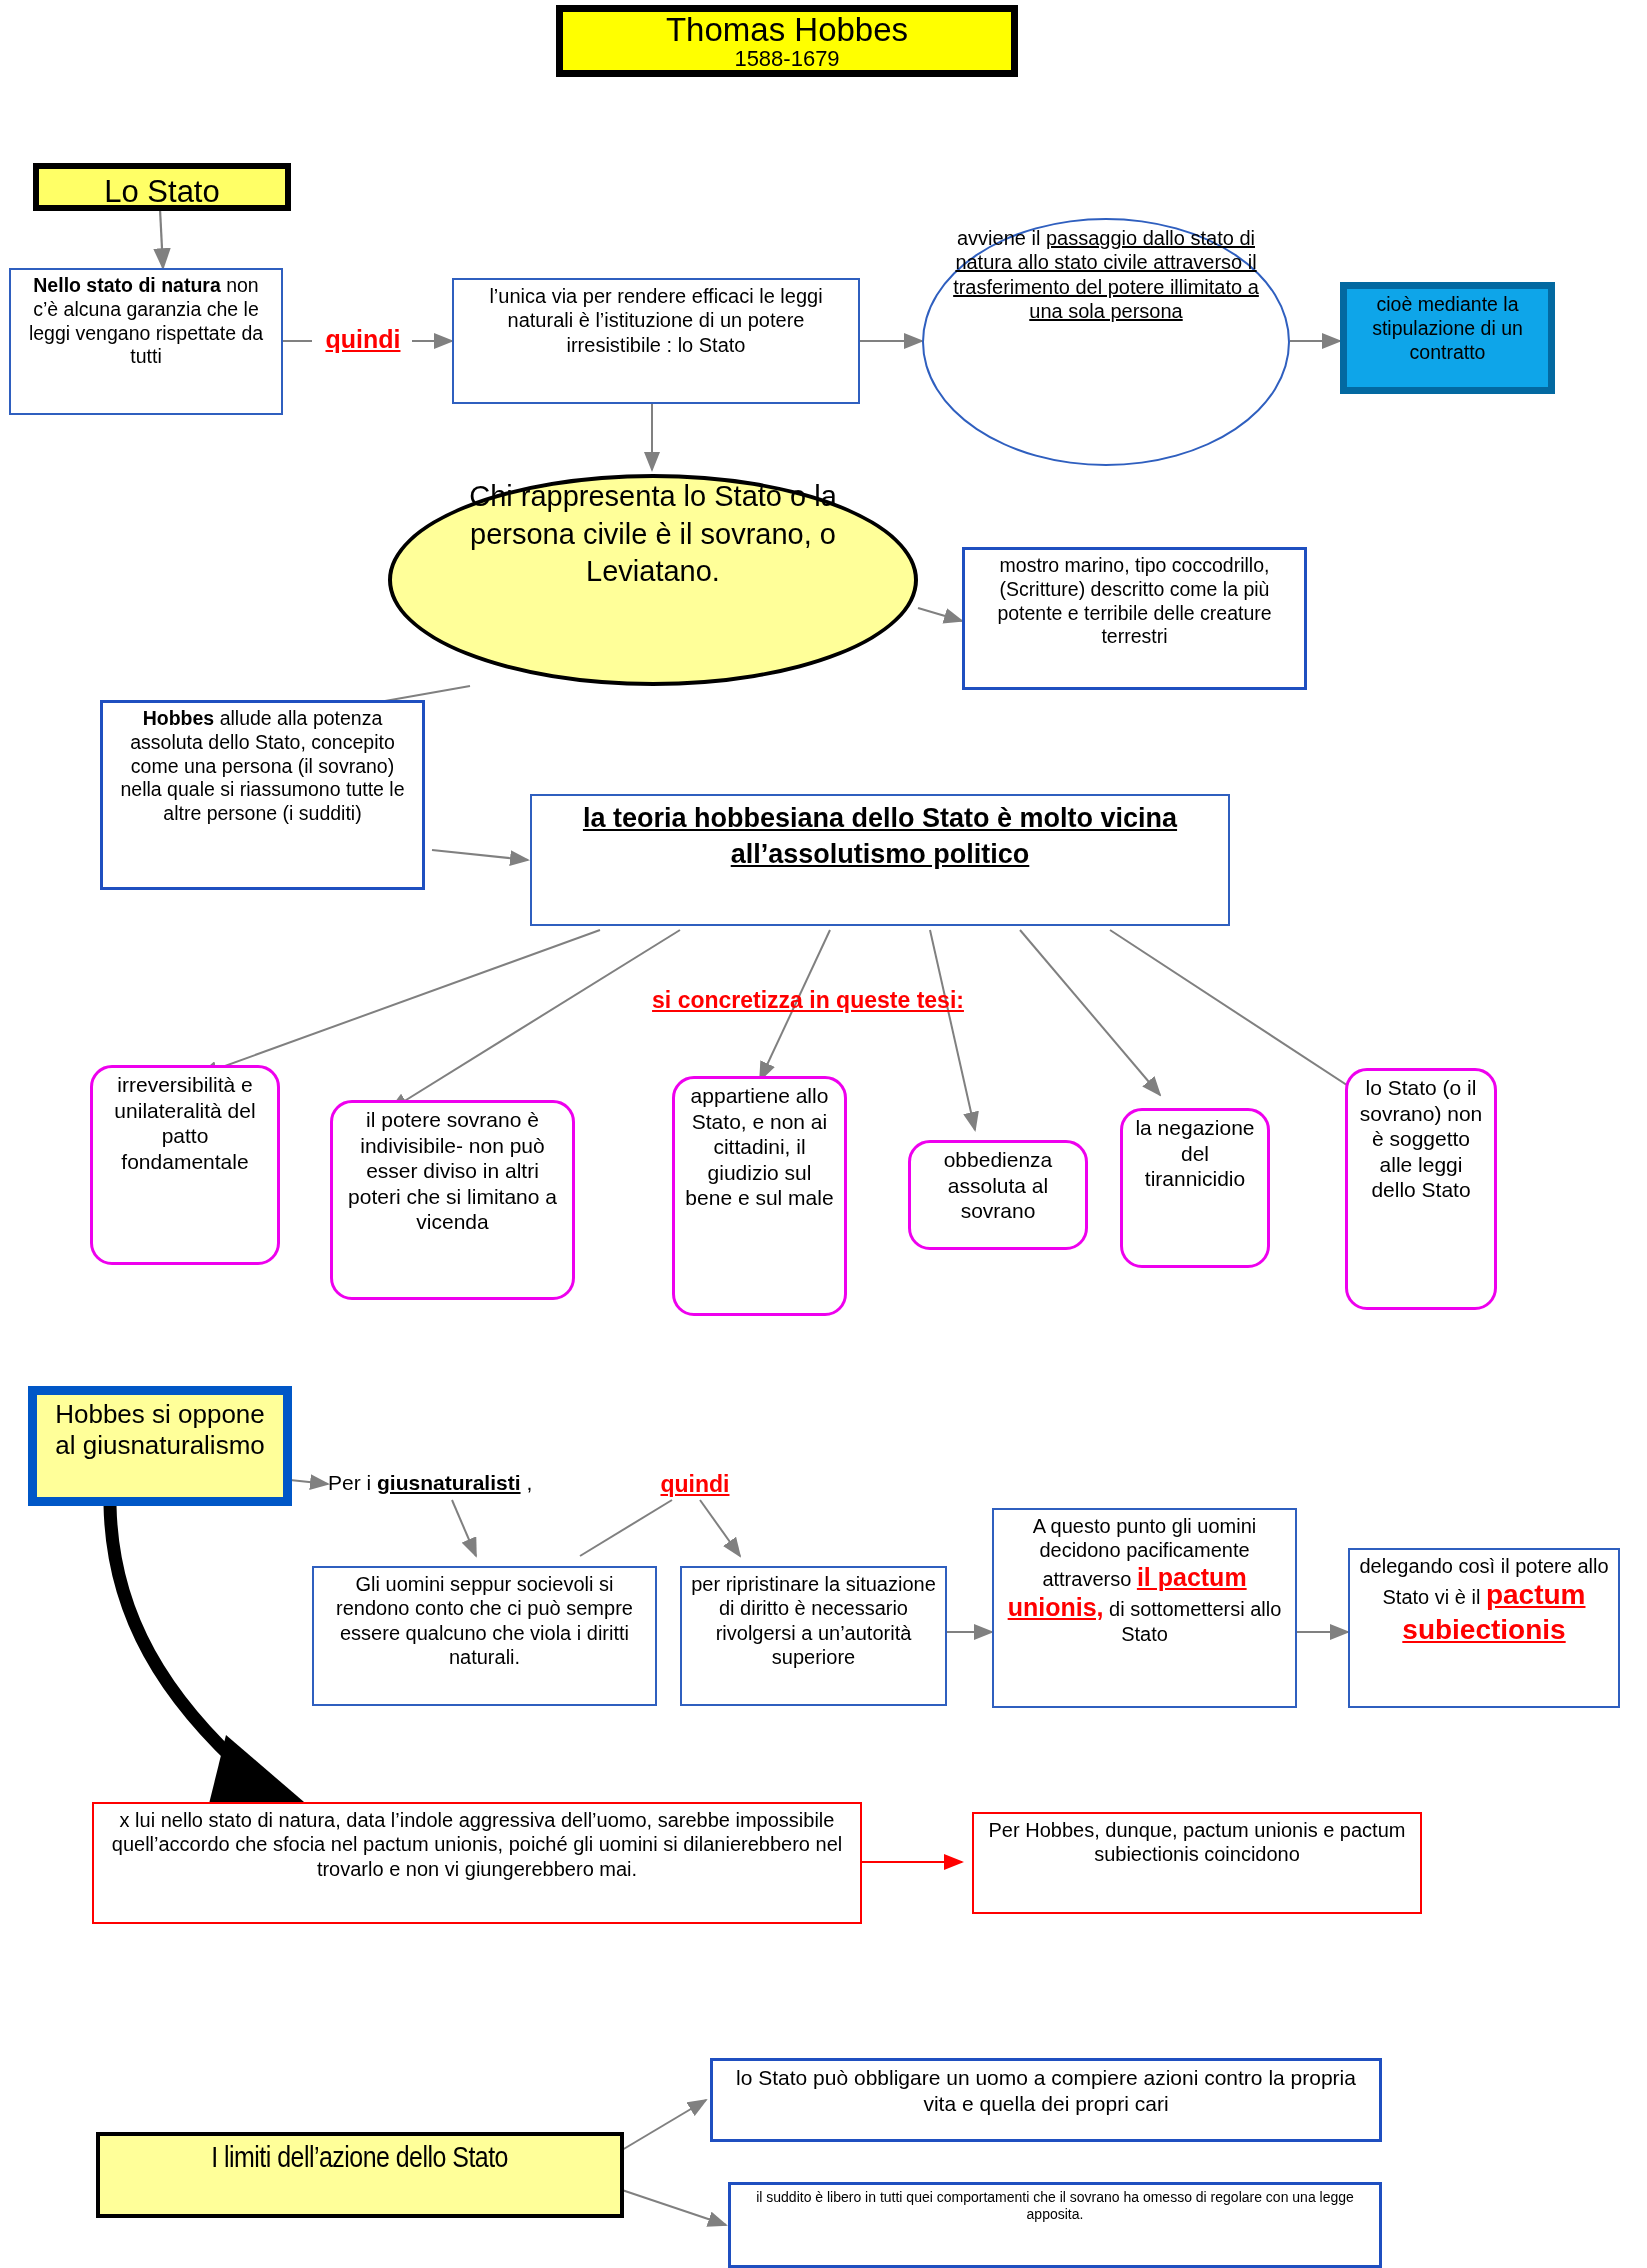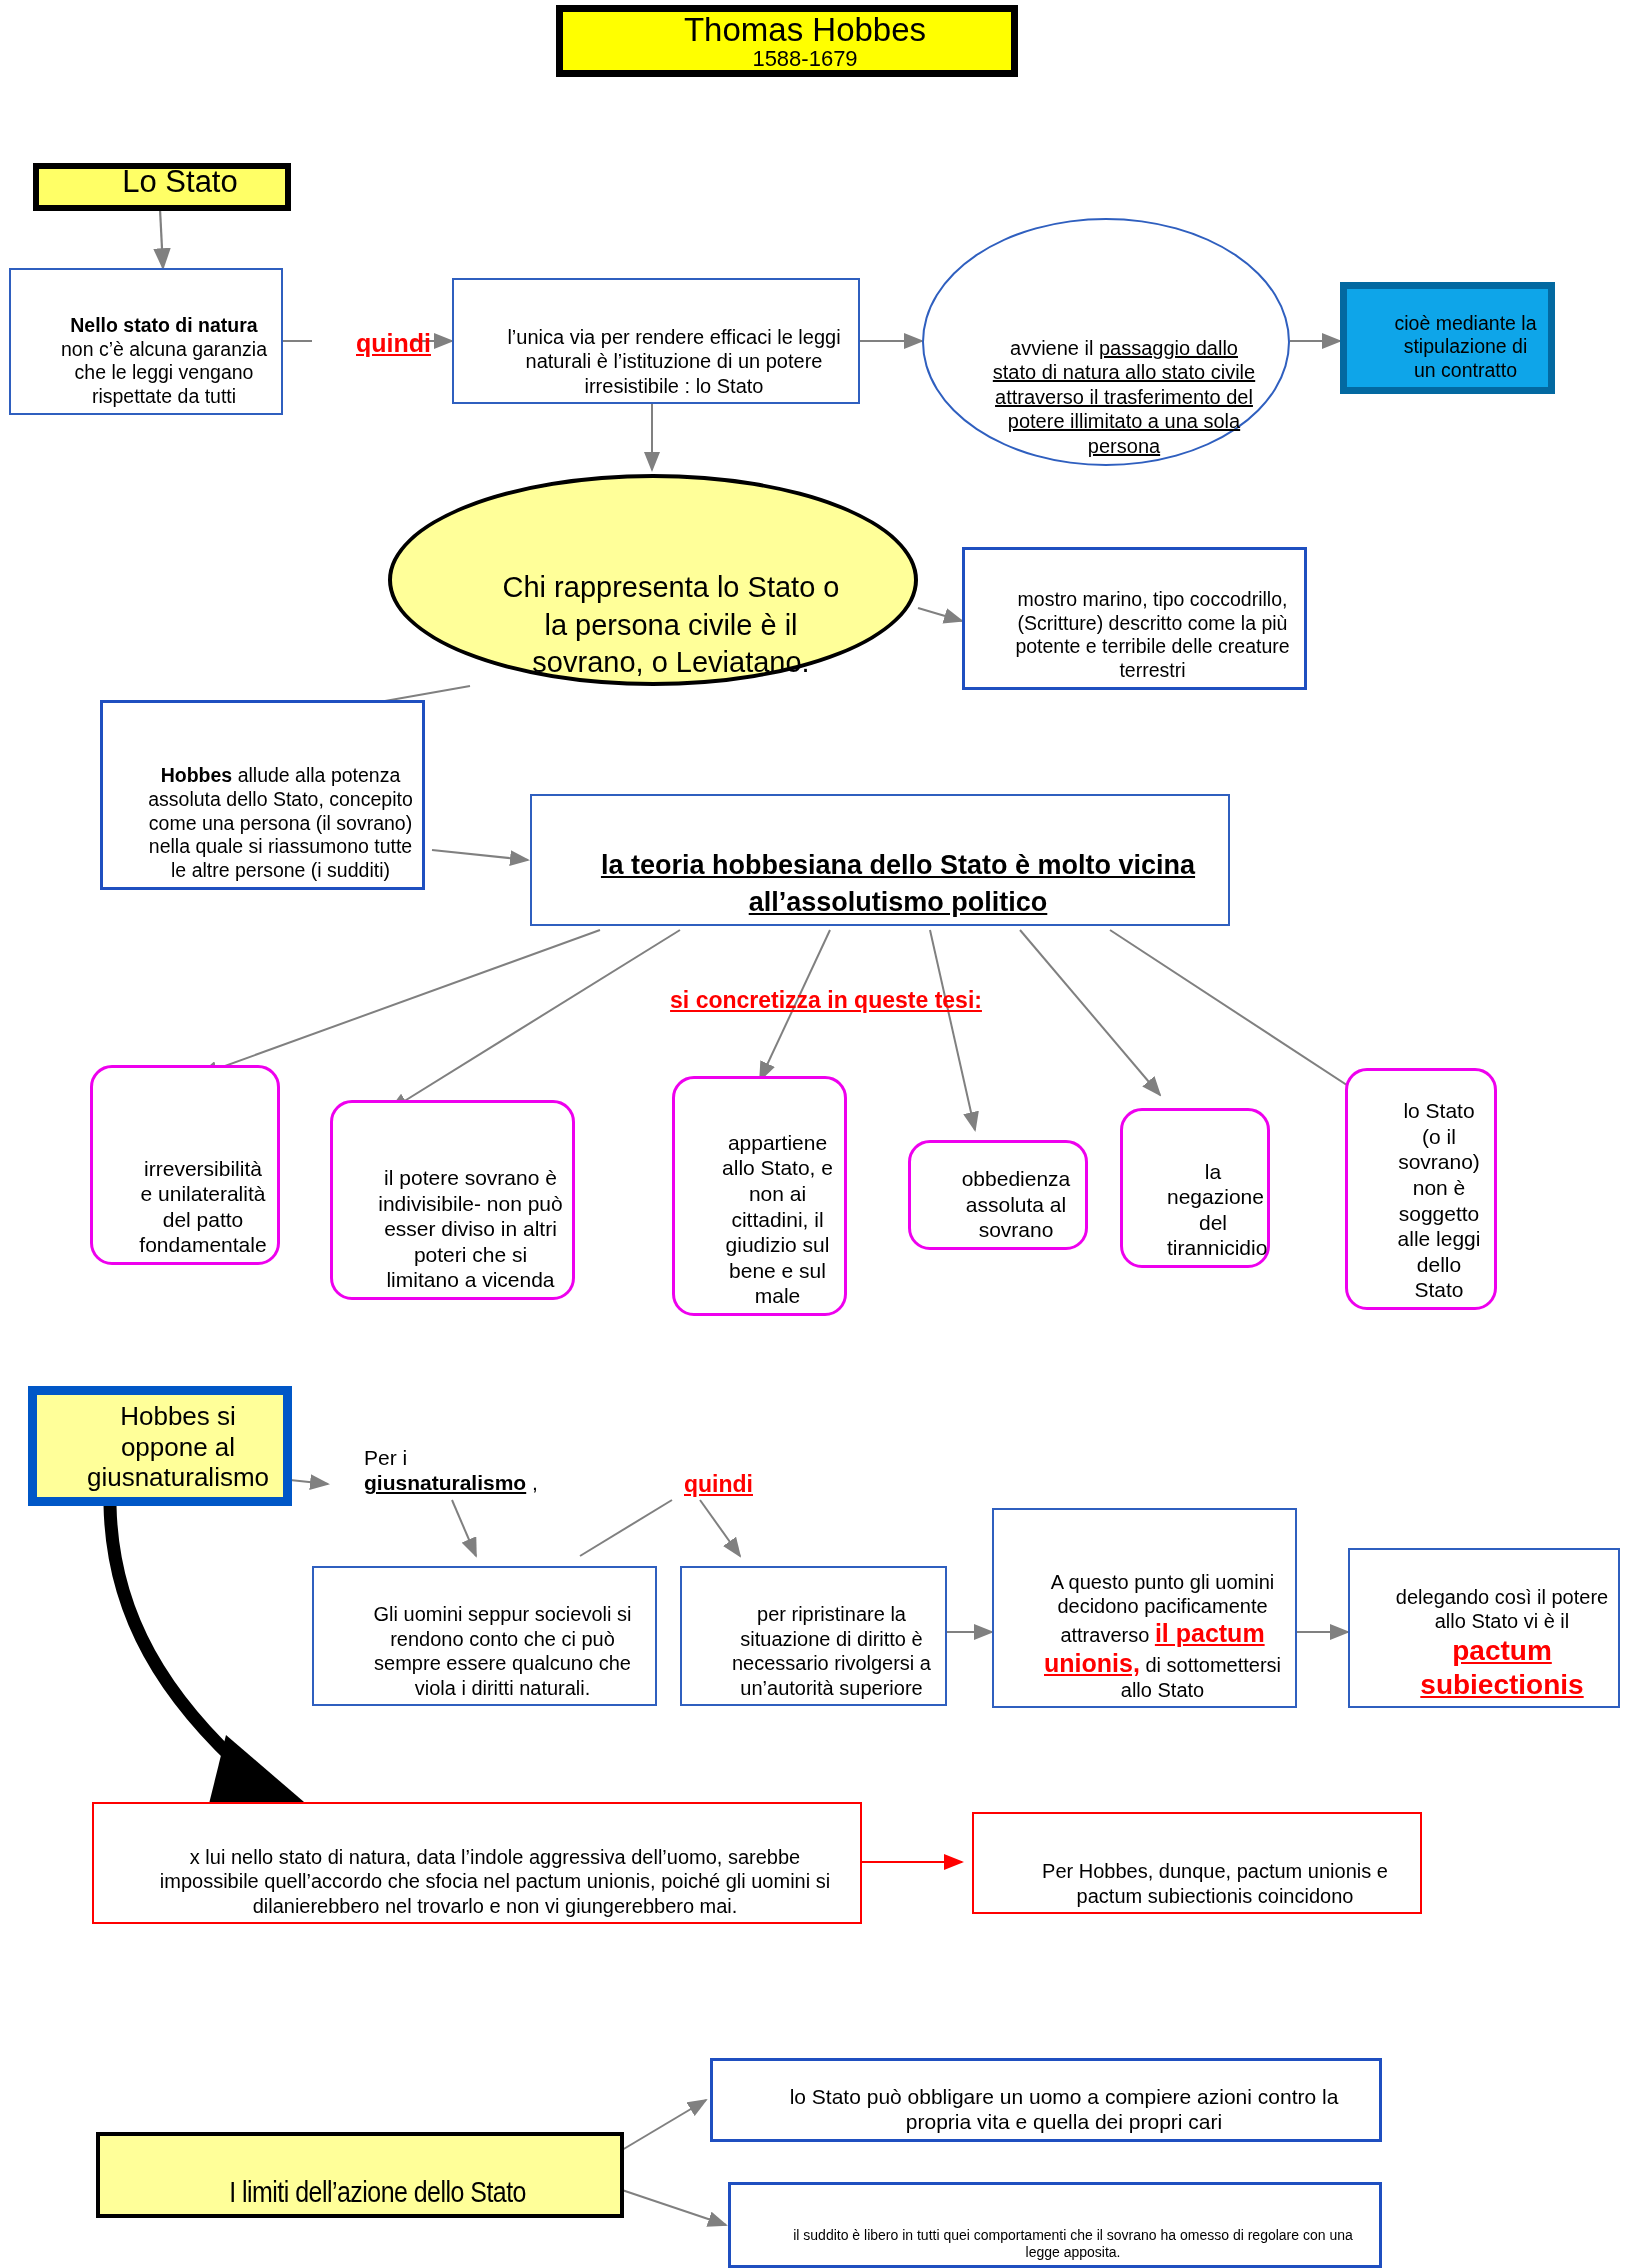--- a/index.html
+++ b/index.html
@@ -7,21 +7,21 @@
   body {
     width:1647px; height:2268px;
     font-family:"Liberation Sans", sans-serif;
     color:#000000;
     position:relative;
     overflow:hidden;
   }
   #canvas { position:absolute; left:0; top:0; width:1647px; height:2268px; }
   svg.links { position:absolute; left:0; top:0; width:1647px; height:2268px; pointer-events:none; }
 
-  .node { position:absolute; display:flex; align-items:flex-end; justify-content:center; text-align:center;padding-left:36px; }
+  .node { position:absolute; display:flex; align-items:flex-start; justify-content:center; text-align:center; }
   .node > .txt { width:100%; padding:4px 8px; line-height:1.22; }
 
   
   .title-box {
     background:#ffff00; border:7px solid #000000;
     box-shadow:0 0 0 1px #ffffff;
   }
   .yellow-black { background:#ffff66; border:6px solid #000000; }
   .yellow-black-thin { background:#ffff99; border:4px solid #000000; }
   .yellow-blue { background:#ffff99; border:9px solid #0057c7; }
@@ -193,21 +193,21 @@
   <div class="node magenta-round" style="left:1345px; top:1068px; width:152px; height:242px; font-size:21px;">
     <div class="txt">lo Stato (o il sovrano) non è soggetto alle leggi dello Stato</div>
   </div>
 
   <div class="node yellow-blue" style="left:28px; top:1386px; width:264px; height:120px; font-size:26px;">
     <div class="txt" style="line-height:1.18;">Hobbes si oppone al giusnaturalismo</div>
   </div>
 
   <div class="node label-free" style="left:320px; top:1466px; width:260px; height:34px; font-size:21px; justify-content:flex-start;">
     <div class="txt" style="text-align:left;">
-      <span>Per i </span><span class="b u">giusnaturalismo</span><span> ,</span>
+      <span>Per i </span><span class="b u">giusnaturalisti</span><span> ,</span>
     </div>
   </div>
 
   <div class="node label-free" style="left:640px; top:1466px; width:110px; height:36px; font-size:23px;">
     <div class="txt redbu">quindi</div>
   </div>
 
   <div class="node blue-thin" style="left:312px; top:1566px; width:345px; height:140px; font-size:20px;">
     <div class="txt">Gli uomini seppur socievoli si rendono conto che ci può sempre essere qualcuno che viola i diritti naturali.</div>
   </div>

